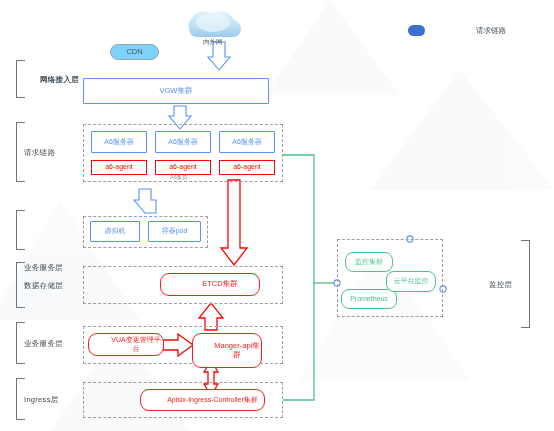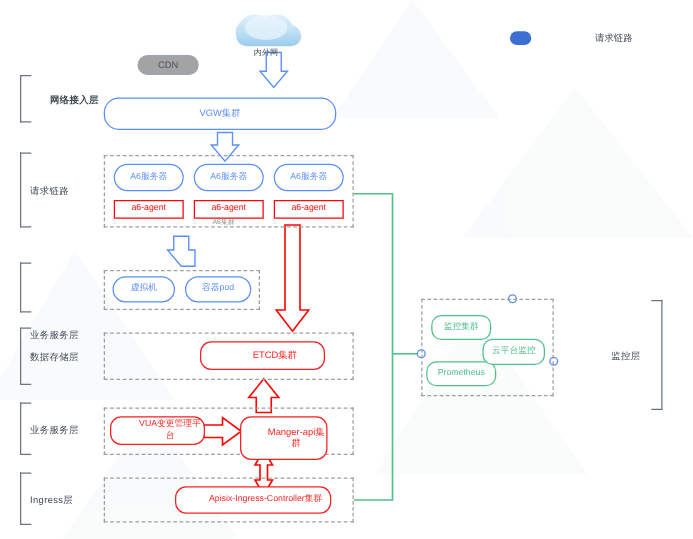--- a/index.html
+++ b/index.html
@@ -16,21 +16,21 @@
   .node{
     position:absolute;
     display:flex;align-items:center;justify-content:center;
     text-align:center;
     box-sizing:border-box;
     background:#ffffff;
     line-height:1.15;
   }
   .blue-node{
     border:1.2px solid #5b8ff9;
-    border-radius:12px;
+    border-radius:1px;
     color:#5b8ff9;
   }
   .red-node{
     border:1.6px solid #fb0505;
     color:#fb0505;
   }
   .red-node-round{
     border:1.4px solid #fb2020;
     border-radius:9px;
     color:#fb2020;
@@ -38,21 +38,21 @@
   }
   .green-node{
     border:1.2px solid #4ec08a;
     border-radius:8px;
     color:#4ec08a;
   }
   .pill{
     border:1px solid #9aa4ae;
     border-radius:11px;
     color:#4a5560;
-    background:#a3a3a3;
+    background:#7dd3fc;
   }
 
   
   .group{
     position:absolute;
     border:1px dashed #9e9e9e;
     box-sizing:border-box;
     background:transparent;
   }
 

